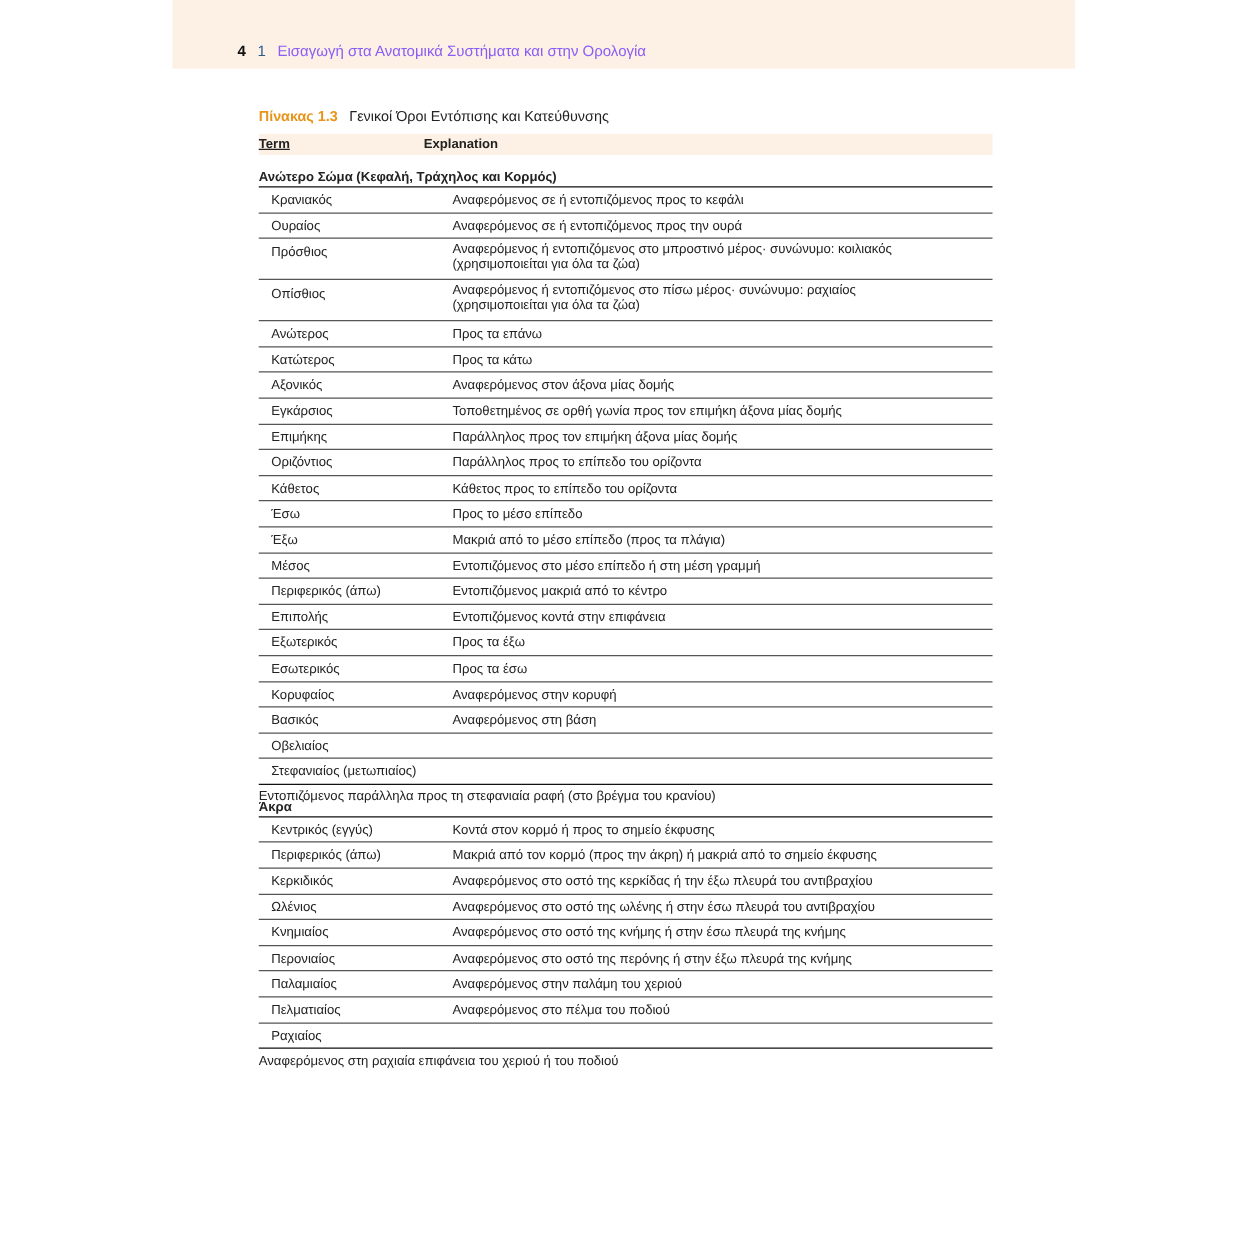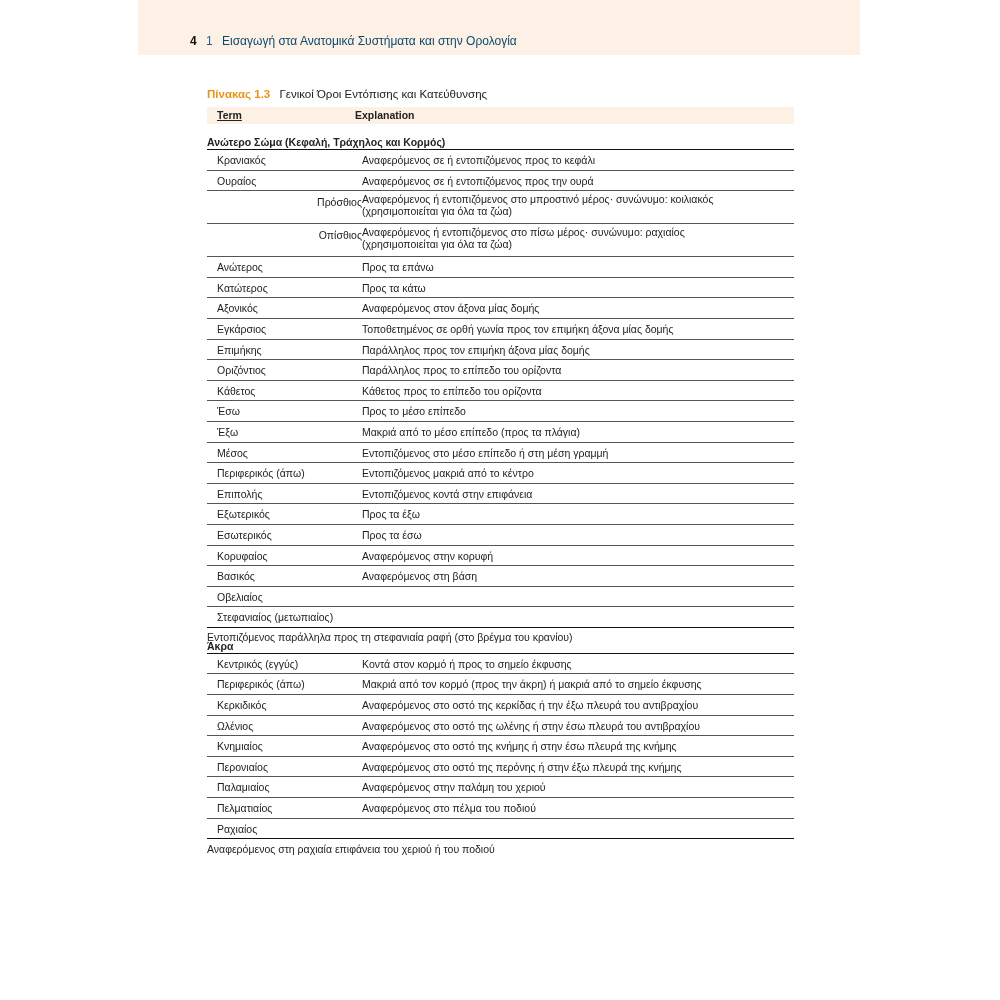--- a/index.html
+++ b/index.html
@@ -3,38 +3,38 @@
   <meta charset="utf-8">
   <style>
     html, body { margin: 0; padding: 0; background: #ffffff; }
     body { width: 1000px; height: 1000px; position: relative; overflow: hidden;
            font-family: "Liberation Sans", sans-serif; color: #222; }
     .running-head { position: absolute; left: 138px; top: 0; width: 722px; height: 55px;
                     background: #fdf1e6; }
     .running-head .page-no { position: absolute; left: 52px; top: 34px; font-size: 12px;
                              font-weight: bold; color: #111; }
     .running-head .chapter-no { position: absolute; left: 68px; top: 34px; font-size: 12px; color: #2b5a8a; }
-    .running-head .chapter-title { position: absolute; left: 84px; top: 34px; font-size: 12px; color: #0c4a6e; }
+    .running-head .chapter-title { position: absolute; left: 84px; top: 34px; font-size: 12px; color: #8b5cf6; }
 
     .table-wrap { position: absolute; left: 207px; top: 86px; width: 587px; }
     .caption { font-size: 11.5px; height: 18px; line-height: 16px; white-space: nowrap; }
     .caption .label { color: #e8941a; font-weight: bold; margin-right: 6px; }
     .caption .title { color: #222; }
     .thead { display: flex; height: 17px; background: #fdf1e6; margin-top: 3px; font-weight: bold;
              font-size: 10.5px; line-height: 17px; }
-    .thead .c1 { width: 148px; padding-left: 10px; box-sizing: border-box; text-decoration: underline; }
+    .thead .c1 { width: 132px; box-sizing: border-box; text-decoration: underline; }
     .thead .c2 { flex: 1; }
     .section { font-weight: bold; font-size: 10.5px; height: 17px; line-height: 21px;
                border-bottom: 1.5px solid #111; margin-top: 8px; padding-left: 0; }
     .row { display: flex; border-bottom: 1.2px solid #555; font-size: 10.5px; color: #222; }
     .row .c1 { width: 155px; padding-left: 10px; box-sizing: border-box; }
     .row .c2 { flex: 1; }
     .row.single { height: 19.6px; line-height: 20px; }
     .row.double { height: 33px; line-height: 11.5px; padding-top: 3px; box-sizing: border-box; }
-    .row.double .c1 { padding-top: 3px; text-align: right; }
+    .row.double .c1 { padding-top: 3px; }
     .rows-group .row:last-child { border-bottom: 1.5px solid #111; flex-direction: column; }
   </style>
 </head>
 <body>
 
 <div class="running-head">
   <span class="page-no">4</span>
   <span class="chapter-no">1</span>
   <span class="chapter-title">Εισαγωγή στα Ανατομικά Συστήματα και στην Ορολογία</span>
 </div>

